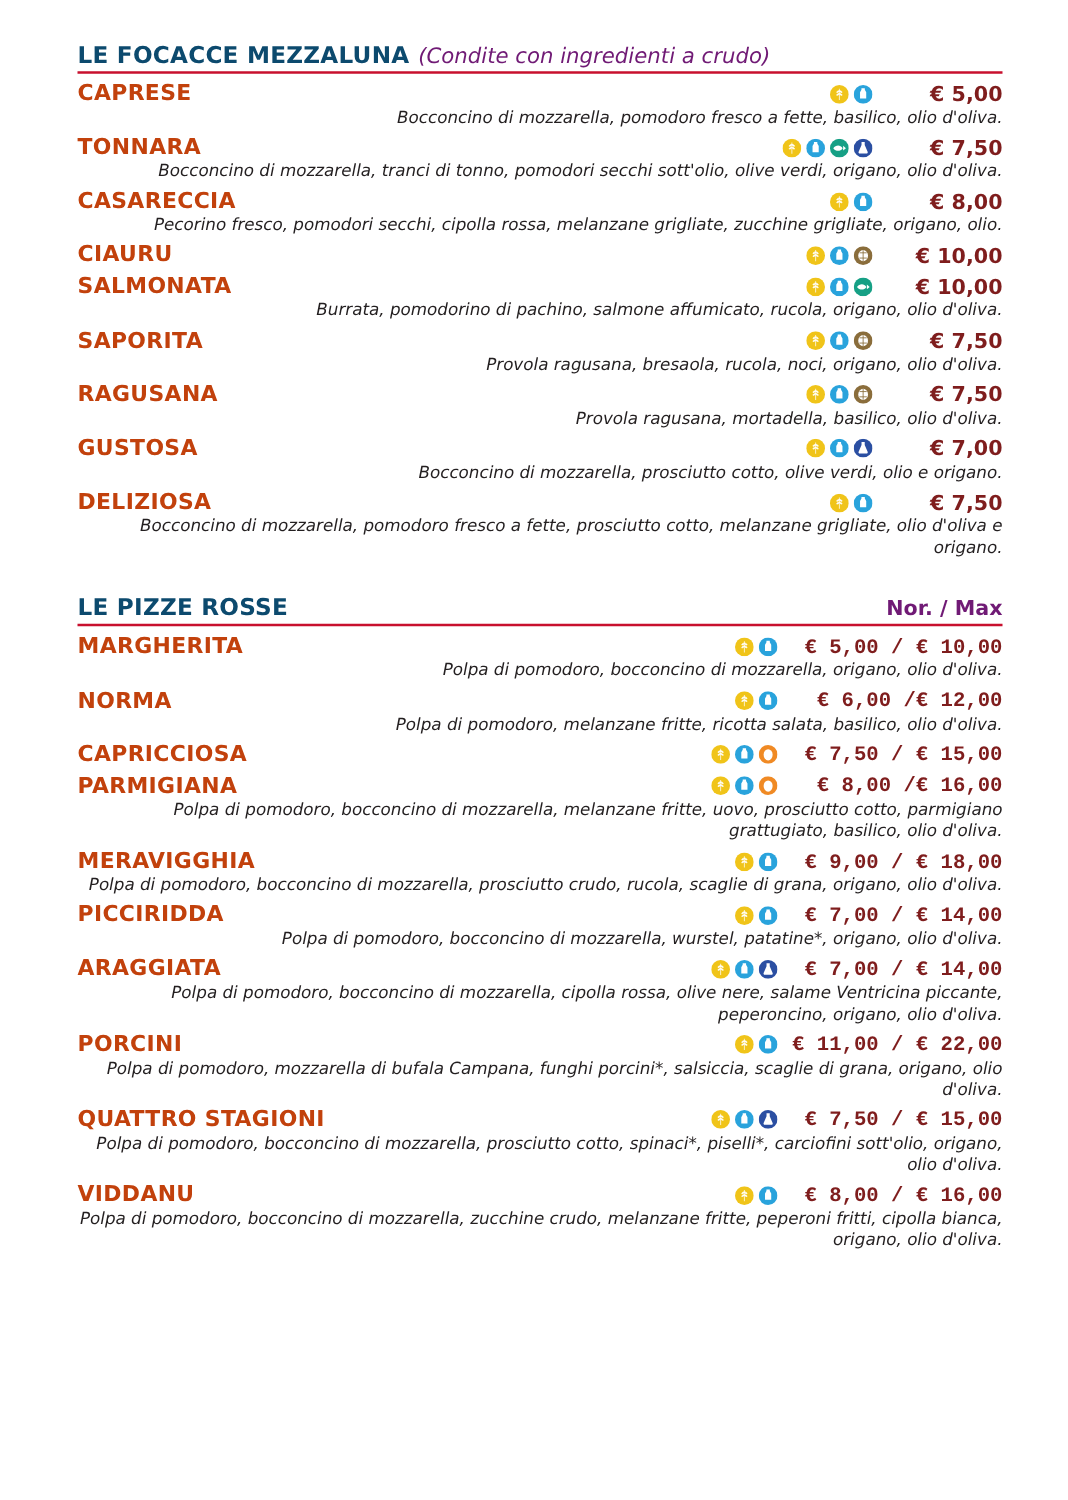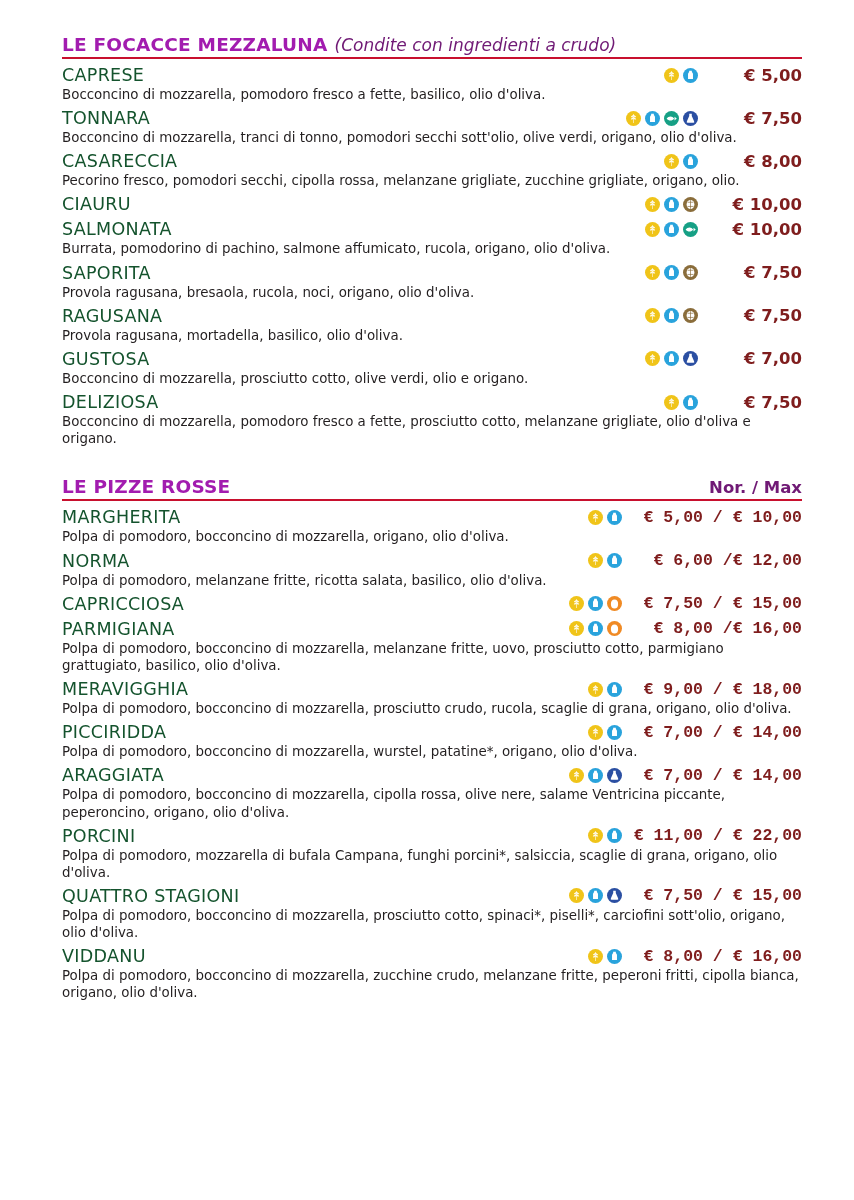--- a/index.html
+++ b/index.html
@@ -39,21 +39,21 @@
     display: flex;
     align-items: baseline;
     justify-content: space-between;
   }
   .section-head-left {
     display: flex;
     align-items: baseline;
     gap: 7px;
   }
   .section-title {
-    color: #a21caf;
+    color: #0c4a6e;
     font-weight: bold;
     font-size: 18.5px;
     letter-spacing: 0.2px;
   }
   .section-sub {
     color: #701a75;
     font-style: italic;
     font-size: 17px;
     font-weight: normal;
   }
@@ -68,22 +68,22 @@
   .item { margin-bottom: 1px; }
   .item-row {
     display: flex;
     align-items: center;
     justify-content: flex-end;
     gap: 0;
     position: relative;
     min-height: 24px;
   }
   .item-name {
-    color: #14532d;
-    font-weight: normal;
+    color: #c2410c;
+    font-weight: bold;
     font-size: 17.5px;
     letter-spacing: 0.3px;
     flex: 1 1 auto;
     white-space: nowrap;
   }
   .icons {
     display: flex;
     align-items: center;
     gap: 4px;
     margin-right: 12px;
@@ -102,26 +102,28 @@
     color: #7f1d1d;
     font-weight: bold;
     font-size: 16.5px;
     text-align: right;
     flex: 0 0 auto;
     white-space: nowrap;
   }
   .price.wide { min-width: 168px; font-family: Liberation Mono, monospace; }
   .price.narrow { min-width: 92px; }
   .desc {
+    font-style: italic;
     font-size: 13.4px;
     color: #231f20;
     line-height: 1.28;
     margin-top: -1px;
     margin-bottom: 3px;
     max-width: 740px;
+    text-align: right;
   }
   .spacer-block { height: 26px; }
 </style>
 </head>
 <body>
 
 <div class="page">
   <div class="content" id="content">
       <div class="section">  
         <div class="section-head">    

